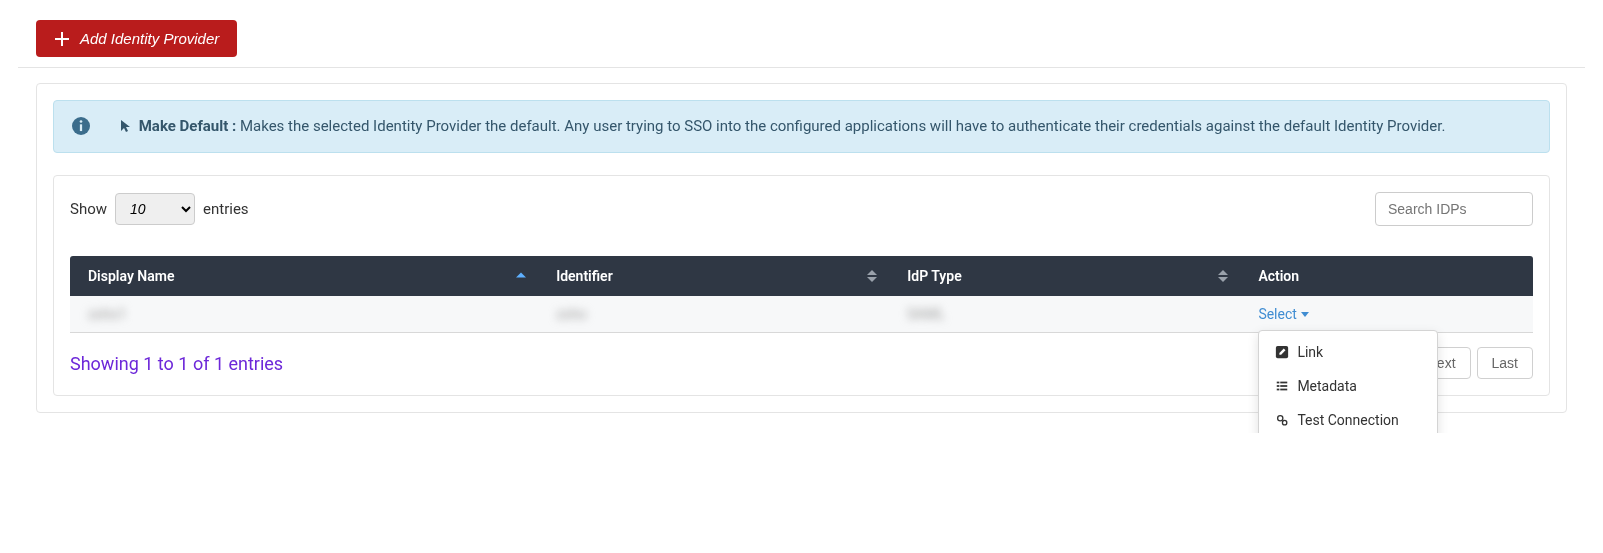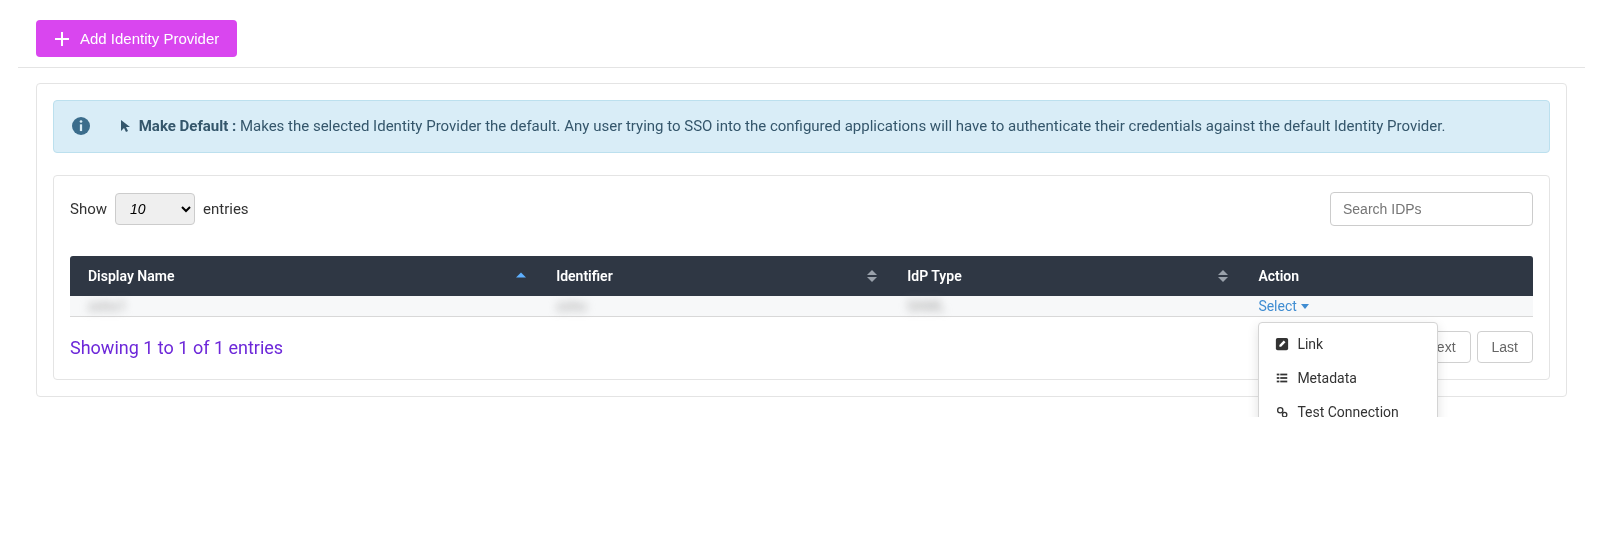--- a/index.html
+++ b/index.html
@@ -23,30 +23,31 @@
     align-items: center;
     margin-bottom: 10px;
     padding: 0 18px;
   }
   .page-title {
     font-size: 24px;
     font-weight: 700;
     color: #1a1a1a;
   }
   .btn-add {
-    background: #d946ef;
+    background: #b91c1c;
     color: #fff;
     border: none;
     border-radius: 4px;
     padding: 10px 18px;
     font-size: 15px;
     display: flex;
     align-items: center;
     gap: 10px;
     cursor: pointer;
+    font-style: italic;
   }
   .btn-add svg {
     width: 16px;
     height: 16px;
   }
   hr.divider {
     border: none;
     border-top: 1px solid #e4e4e4;
     margin: 0 0 15px 0;
   }
@@ -109,21 +110,21 @@
     border-radius: 4px;
     font-size: 14px;
     width: 80px;
     font-style: italic;
   }
   .search-box input {
     padding: 8px 12px;
     border: 1px solid #ccc;
     border-radius: 4px;
     font-size: 14px;
-    width: 203px;
+    width: 158px;
   }
   table.data-table {
     width: 100%;
     border-collapse: collapse;
   }
   table.data-table thead th {
     background: #2f3744;
     color: #fff;
     font-weight: 600;
     padding: 12px 18px;
@@ -156,21 +157,21 @@
     border-bottom: 5px solid #9aa1ab;
     margin-bottom: 2px;
   }
   .sort-arrows .up.active {
     border-bottom-color: #5eb0ff;
   }
   .sort-arrows .down {
     border-top: 5px solid #9aa1ab;
   }
   table.data-table tbody td {
-    padding: 2px 18px;
+    padding: 10px 18px;
     background: #f7f8f9;
     border-bottom: 1px solid #d8d8d8;
     vertical-align: middle;
     font-size: 14px;
     color: #666;
   }
   .blur {
     filter: blur(4px);
     user-select: none;
     color: #999;

